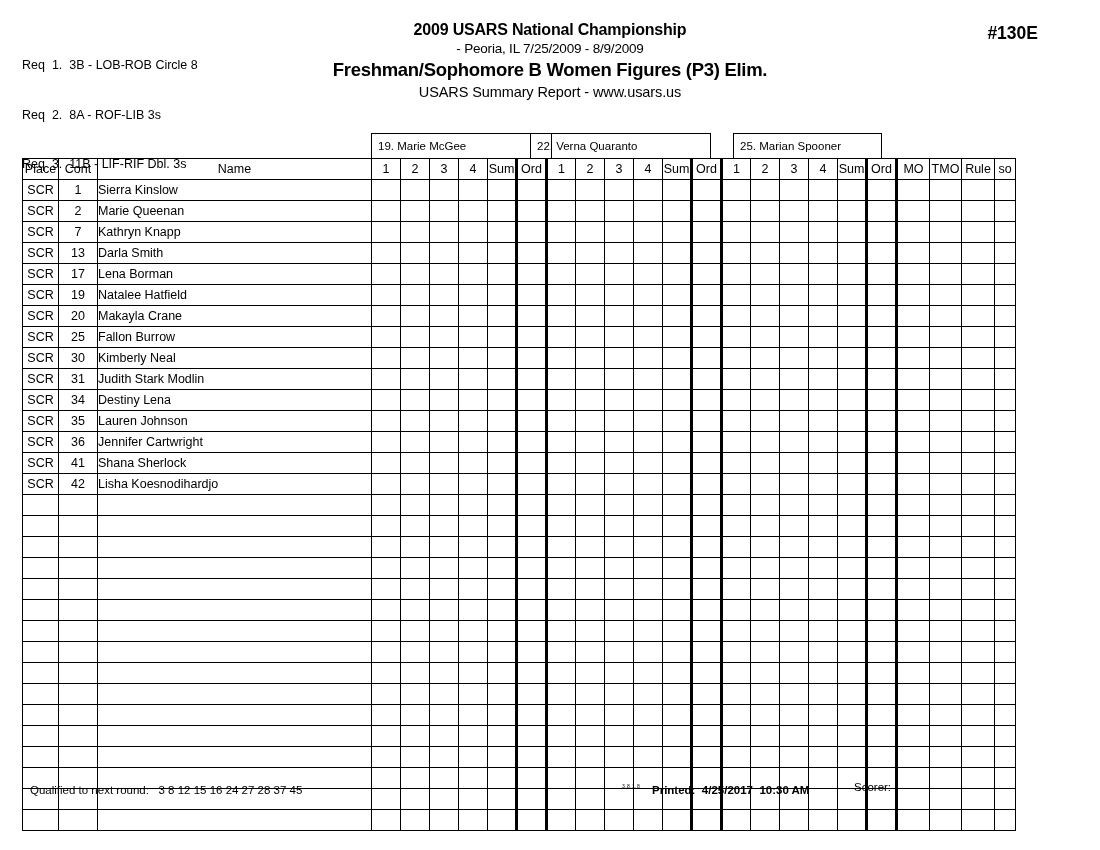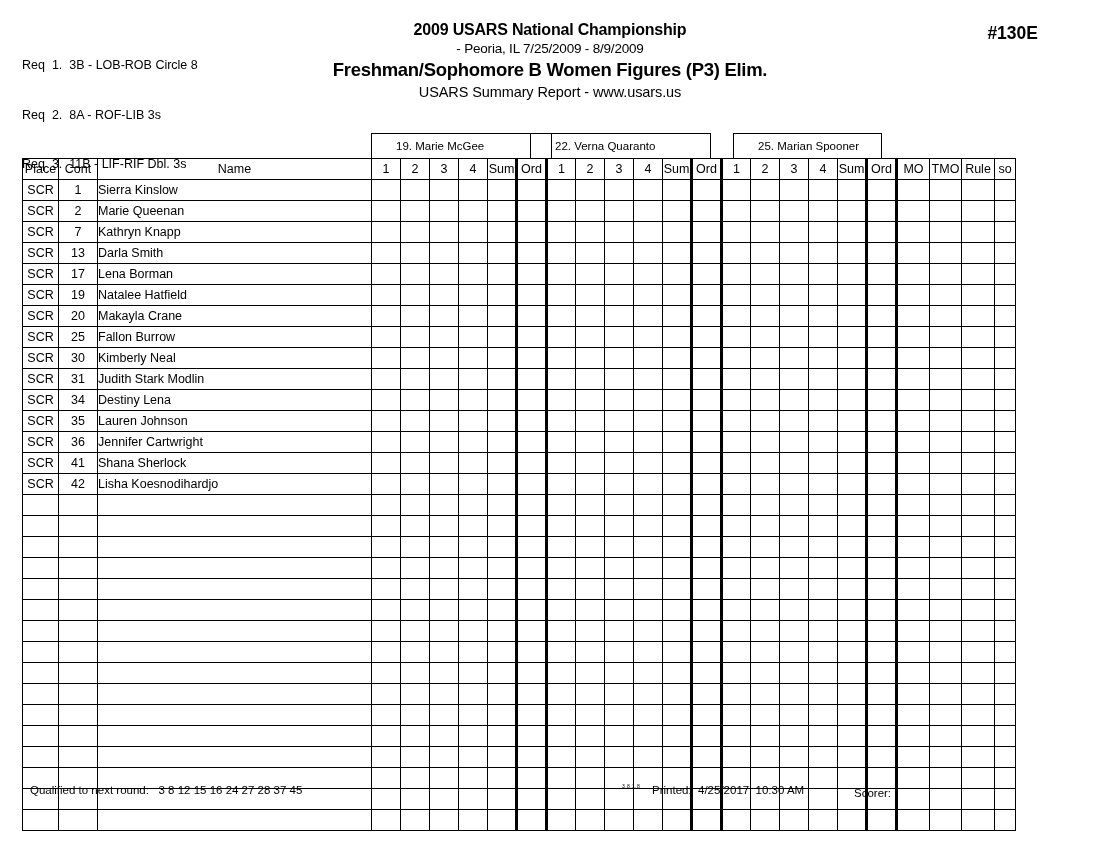--- a/index.html
+++ b/index.html
@@ -82,21 +82,21 @@
   .judge-box {
     position: absolute;
     top: 0;
     height: 25px;
     box-sizing: border-box;
     border-left: 1px solid #000;
     border-top: 1px solid #000;
     border-right: 1px solid #000;
     font-size: 11.5px;
     line-height: 25px;
-    padding-left: 24px;
+    padding-left: 6px;
     white-space: nowrap;
     overflow: hidden;
   }
 
   
   #sheet-table {
     position: absolute;
     left: 22px;
     top: 158px;
     border-collapse: collapse;
@@ -147,25 +147,26 @@
     top: 4px;
     font-size: 5px;
     letter-spacing: 0.4px;
     color: #000;
   }
   #printed-line {
     position: absolute;
     left: 652px;
     top: 5px;
     white-space: pre;
+    font-weight: bold;
   }
   #scorer-line {
     position: absolute;
     left: 854px;
-    top: 8px;
+    top: 2px;
     white-space: pre;
   }
 </style>
 </head>
 <body>
 
 <div id="header-area">
 
   <div id="req-list">
     <div>Req  1.  3B - LOB-ROB Circle 8</div>

